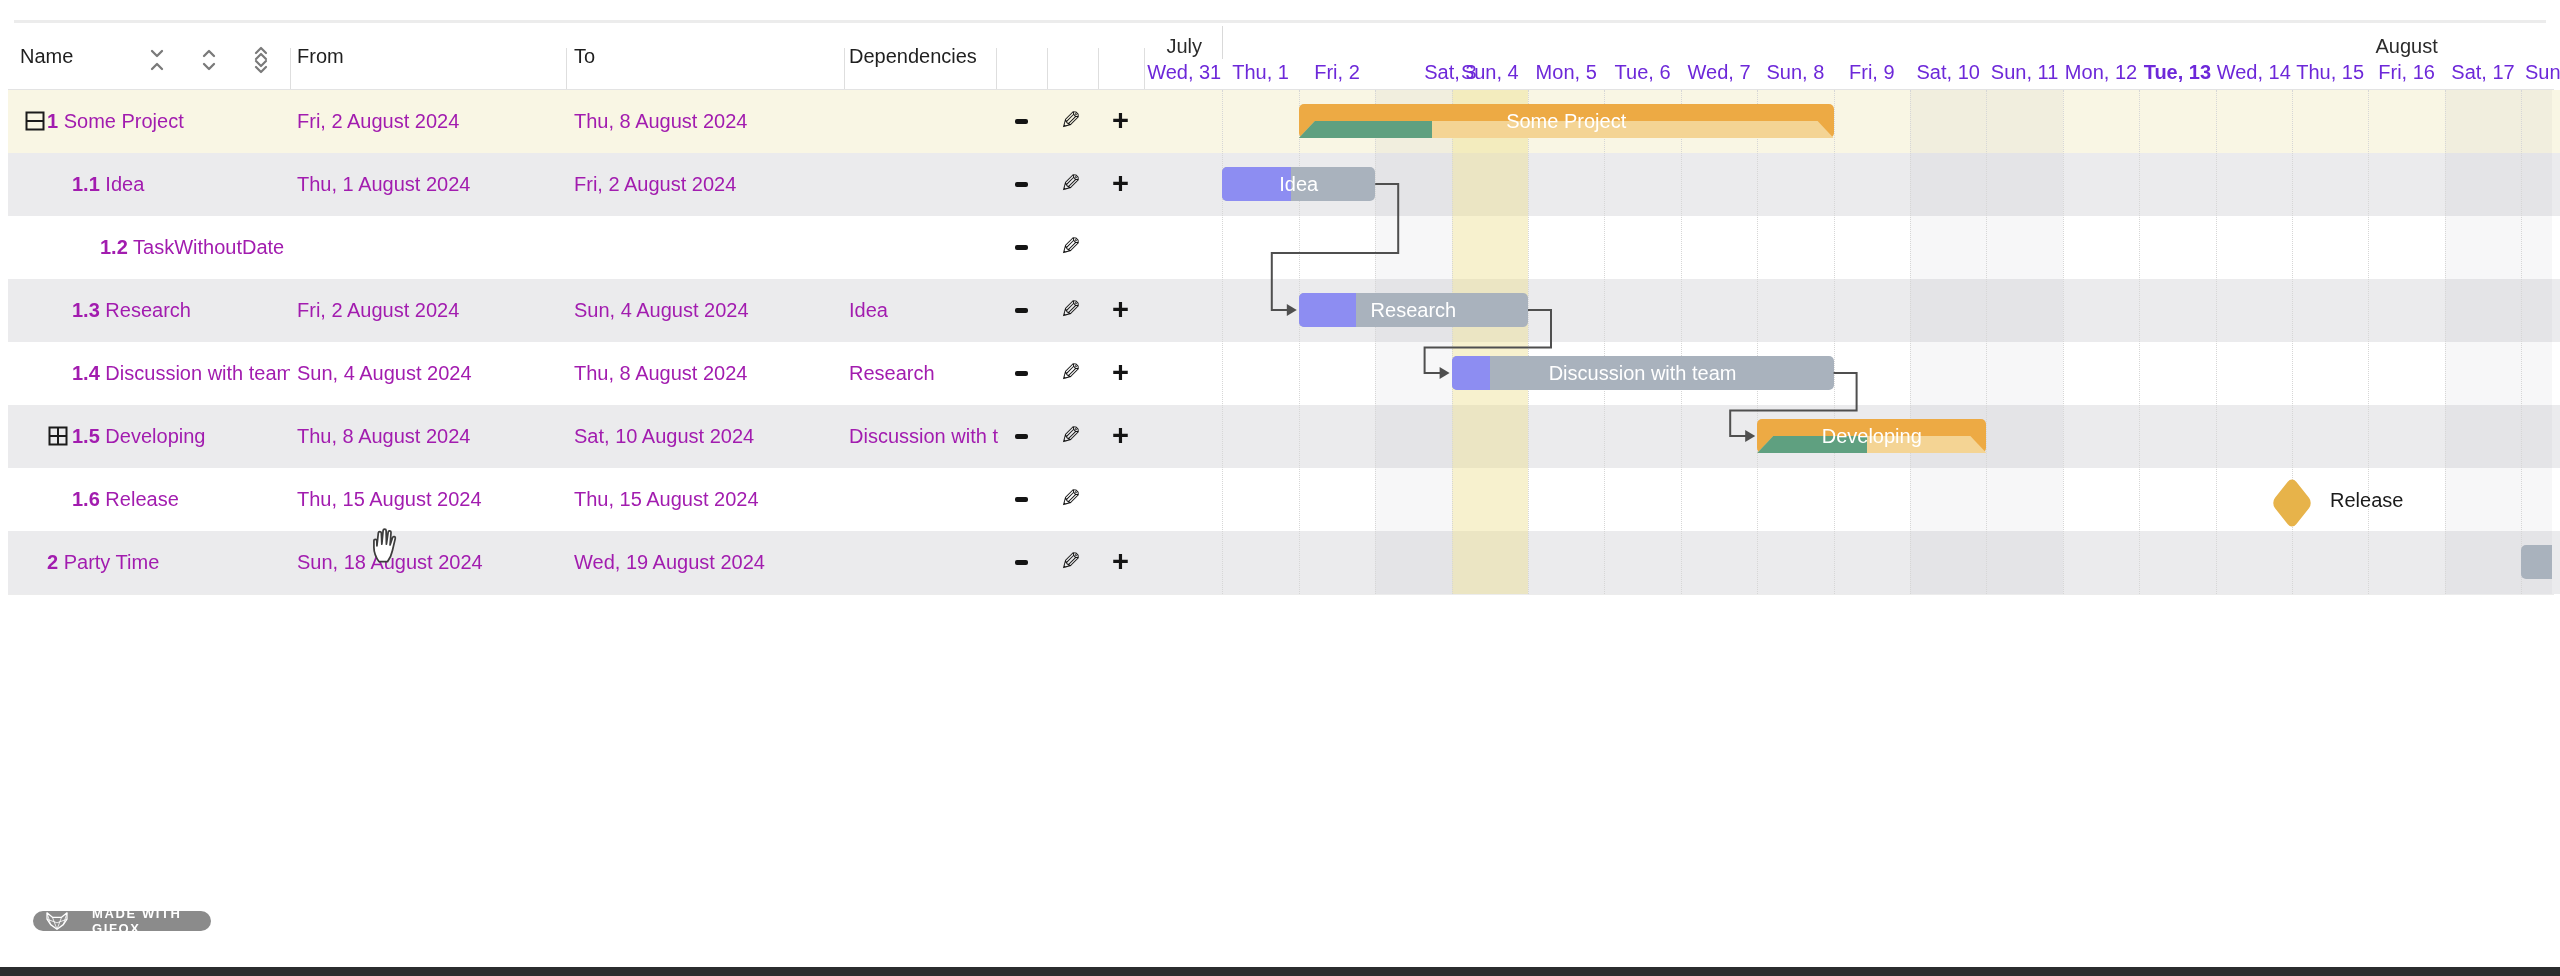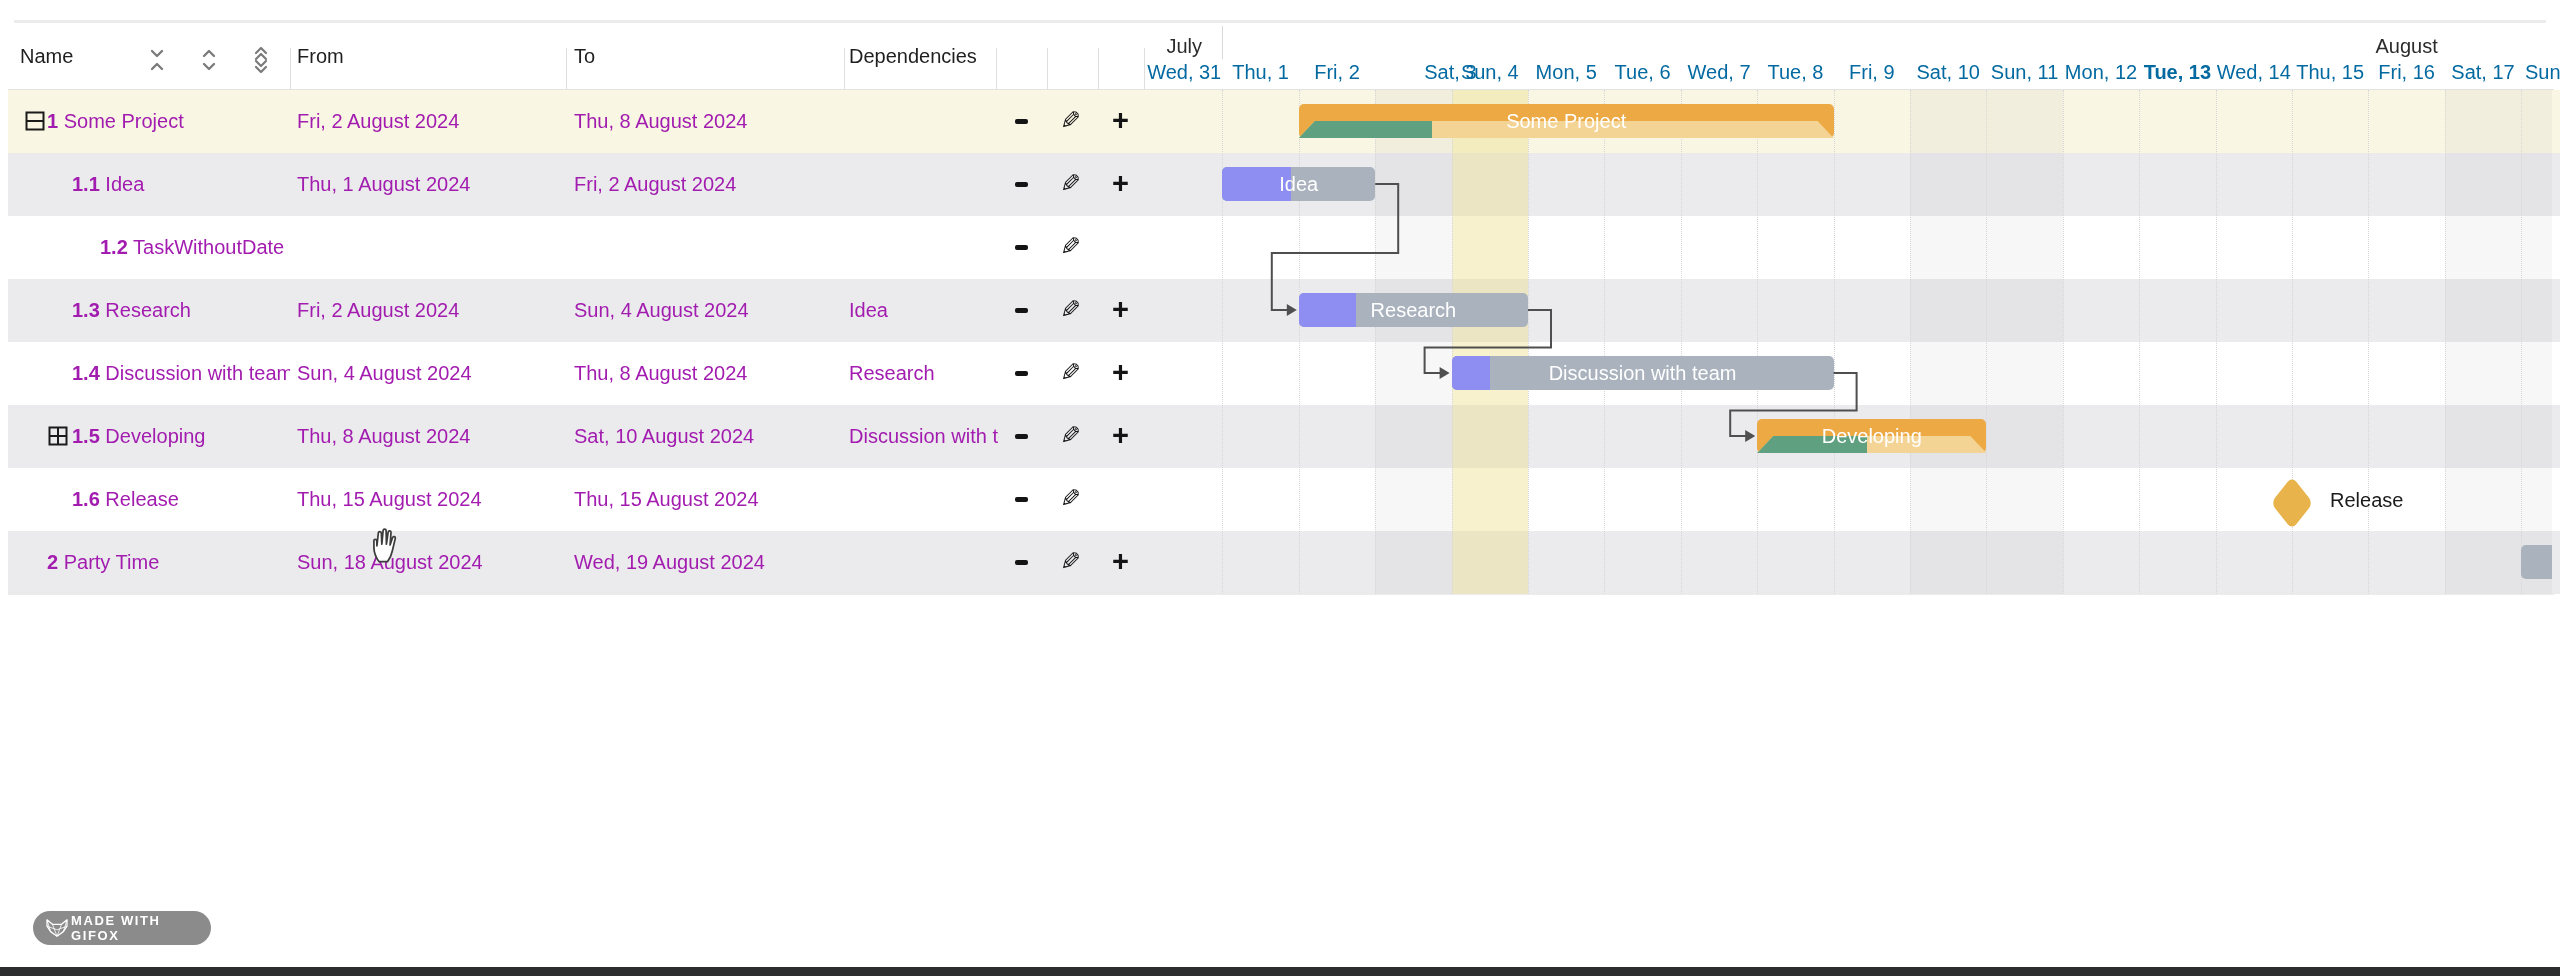--- a/index.html
+++ b/index.html
@@ -10,21 +10,21 @@
   }
   .abs{position:absolute;}
   
   .grid-top-border{left:14px;top:20px;width:2532px;height:3px;background:#ececec;}
   .header-bottom-border{left:8px;top:89px;width:2546px;height:1px;background:#e3e3e3;}
   .grid-bottom-border{left:8px;top:594px;width:2546px;height:1px;background:#ececec;}
   .col-label{top:23px;height:66px;line-height:66px;font-size:20px;color:#1f1f1f;white-space:nowrap;}
   .hsep{top:48px;height:41px;width:1px;background:#dedede;}
   .sort-icon{top:45px;width:18px;height:30px;cursor:pointer;}
   .month-label{top:34px;height:24px;line-height:24px;font-size:20px;color:#2b2b2b;transform:translateX(-50%);white-space:nowrap;}
-  .day-label{top:60px;height:24px;line-height:24px;font-size:20px;color:#0369a1;transform:translateX(-50%);white-space:nowrap;}
+  .day-label{top:60px;height:24px;line-height:24px;font-size:20px;color:#6d28d9;transform:translateX(-50%);white-space:nowrap;}
   .month-sep{top:26px;height:33px;width:1px;background:#d9d9d9;}
   
   .row-band{left:8px;width:2552px;height:63px;}
   .bg-cream{background:#f9f6e4;}
   .bg-gray{background:#ebebed;}
   .bg-white{background:#ffffff;}
   .cell{height:63px;line-height:63px;font-size:20px;white-space:nowrap;overflow:hidden;color:#a21caf;}
   .cell b{font-weight:bold;}
   .expander{width:20px;height:20px;cursor:pointer;}
   .btn-minus{width:13px;height:5px;background:#141414;border-radius:2px;cursor:pointer;}
@@ -42,22 +42,22 @@
   .bar-task{background:#a9b2bd;}
   .bar-task .prog{position:absolute;left:0;top:0;bottom:0;border-radius:5px 0 0 5px;background:#8d8df2;}
   .bar-summary{background:#edaa44;}
   .bar-summary .inner{position:absolute;left:0;right:0;top:50%;bottom:0;background:#f4d494;
     clip-path:polygon(16px 0,calc(100% - 16px) 0,100% 100%,0 100%);}
   .bar-summary .sprog{position:absolute;left:0;top:50%;bottom:0;background:#5fa080;
     clip-path:polygon(16px 0,100% 0,100% 100%,0 100%);}
   .milestone{width:30px;height:30px;background:#e7b34a;border-radius:6px;transform:scaleY(1.25) rotate(45deg);cursor:pointer;}
   .milestone-label{font-size:20px;color:#1b1b1b;height:24px;line-height:24px;white-space:nowrap;}
   
-  #gifox-badge{left:33px;top:911px;width:178px;height:34px;border-radius:17px;background:#8b8b8b;
-    display:flex;align-items:center;gap:2px;padding:0;}
+  #gifox-badge{left:33px;top:911px;width:178px;height:20px;border-radius:17px;background:#8b8b8b;
+    display:flex;align-items:center;gap:23px;padding:0;}
   #gifox-badge .fox{margin-left:12px;}
   #gifox-badge .txt{font-size:13px;font-weight:bold;letter-spacing:1.6px;color:#ffffff;}
   #bottom-bar{left:0;top:967px;width:2560px;height:9px;background:#2b2d2f;}
   svg{display:block;}
 </style>
 </head>
 <body>
 
 <div id="stage">
 
@@ -180,21 +180,21 @@
   <div id="timeline-header">
       <div class="abs month-label" style="position: absolute; left: 1184.2px;">July</div>
       <div class="abs day-label" style="position: absolute; left: 1184.2px;">Wed, 31</div>
       <div class="abs day-label" style="position: absolute; left: 1260.6px;">Thu, 1</div>
       <div class="abs day-label" style="position: absolute; left: 1337px;">Fri, 2</div>
       <div class="abs day-label" style="position: absolute; left: 1413.4px; margin-left: 37px;">Sat, 3</div>
       <div class="abs day-label" style="position: absolute; left: 1489.8px;">Sun, 4</div>
       <div class="abs day-label" style="position: absolute; left: 1566.2px;">Mon, 5</div>
       <div class="abs day-label" style="position: absolute; left: 1642.6px;">Tue, 6</div>
       <div class="abs day-label" style="position: absolute; left: 1719px;">Wed, 7</div>
-      <div class="abs day-label" style="position: absolute; left: 1795.4px;">Tue, 8</div>
+      <div class="abs day-label" style="position: absolute; left: 1795.4px;">Sun, 8</div>
       <div class="abs day-label" style="position: absolute; left: 1871.8px;">Fri, 9</div>
       <div class="abs day-label" style="position: absolute; left: 1948.2px;">Sat, 10</div>
       <div class="abs day-label" style="position: absolute; left: 2024.6px;">Sun, 11</div>
       <div class="abs day-label" style="position: absolute; left: 2101px;">Mon, 12</div>
       <div class="abs day-label" style="position: absolute; left: 2177.4px; font-weight: bold;">Tue, 13</div>
       <div class="abs day-label" style="position: absolute; left: 2253.8px;">Wed, 14</div>
       <div class="abs day-label" style="position: absolute; left: 2330.2px;">Thu, 15</div>
       <div class="abs month-label" style="position: absolute; left: 2406.6px;">August</div>
       <div class="abs day-label" style="position: absolute; left: 2406.6px;">Fri, 16</div>
       <div class="abs day-label" style="position: absolute; left: 2483px;">Sat, 17</div>

